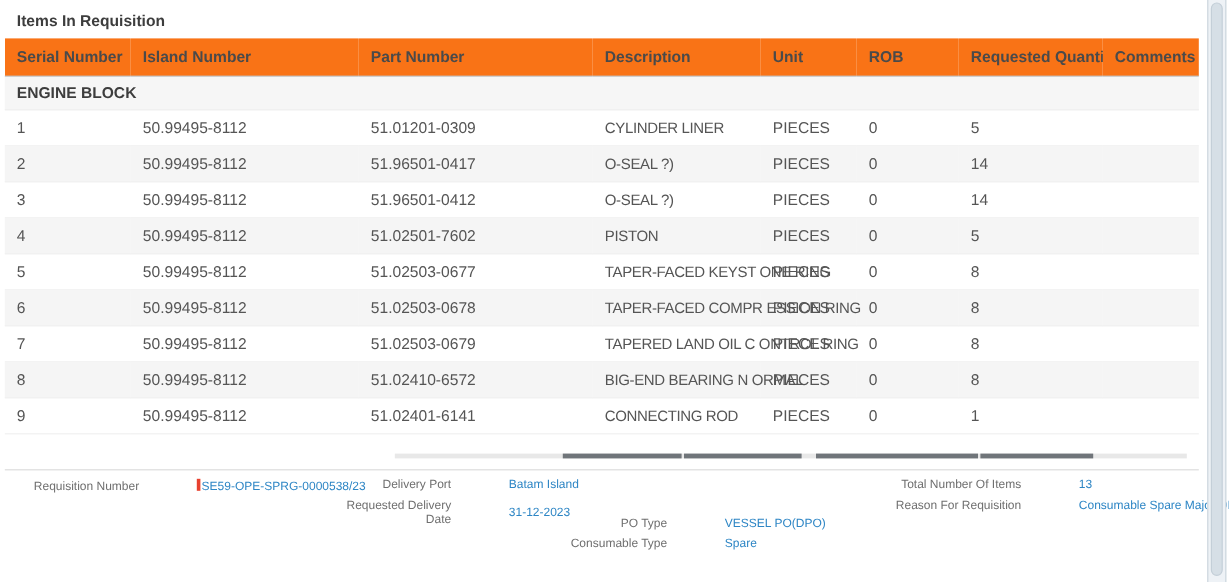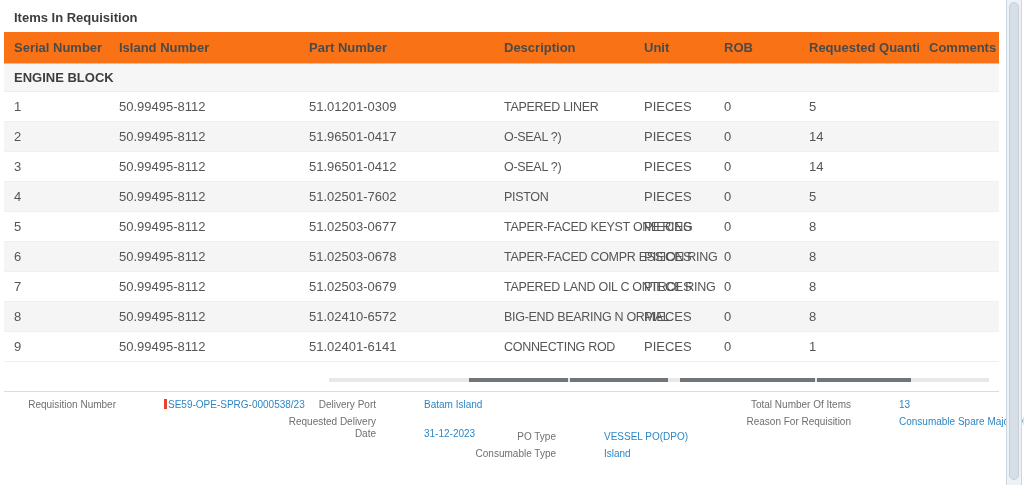--- a/index.html
+++ b/index.html
@@ -30,21 +30,21 @@
   td.c-description { font-size:12.5px; letter-spacing:-0.3px; line-height:12px; white-space:pre; }
 
   
   .hbar { position:relative; margin:16px 0 0 325px; width:660px; height:4px; background:#e8e8e8; }
   .hbar .seg { position:absolute; top:0; height:4px; background:#70757a; }
 
   
   .footer { display:flex; margin-top:9px; border-top:1px solid #dcdcdc; padding-top:7px; font-size:10px; }
   .f-col { flex:none; }
   .f-col-0 { width:280px; } .f-col-1 { width:182px; } .f-col-2 { width:230px;margin-top:32px; } .f-col-3 { width:293px; }
-  .f-row { display:flex; align-items:flex-end; margin-bottom:5px; }
+  .f-row { display:flex; align-items:center; margin-bottom:5px; }
   .f-label { flex:none; text-align:right; color:#6f6f6f; white-space:pre-line; line-height:12px; }
   .f-col-0 .f-label { width:112px; } .f-col-1 .f-label { width:92px; }
   .f-col-2 .f-label { width:90px; }  .f-col-3 .f-label { width:155px; }
   .f-value { margin-left:8px; color:#2e86c5; font-weight:normal; line-height:12px; white-space:nowrap;padding-left:40px; }
   .marker { display:inline-block; width:3px; height:10px; background:#e8412f; margin-right:1px; vertical-align:-1px; }
 
   
   .vscroll {
     position:absolute; top:0; right:2px; width:16px; height:485px;
     background:#eef2f6; border-left:1px solid #ccd6de; border-right:1px solid #ccd6de;
@@ -88,21 +88,21 @@
       <tbody id="group-body">
           <tr class="group-row">
             <td colspan="8">ENGINE BLOCK</td>
           </tr>
         </tbody>
       <tbody id="rows-body" class="data-rows">
           <tr>
             <td class="c-serial">1</td>
             <td class="c-drawing">50.99495-8112</td>
             <td class="c-part">51.01201-0309</td>
-            <td class="c-description">TAPERED LINER</td>
+            <td class="c-description">CYLINDER LINER</td>
             <td class="c-unit">PIECES</td>
             <td class="c-rob">0</td>
             <td class="c-requested_quantity">5</td>
             <td class="c-comments"></td>
           </tr>
           <tr>
             <td class="c-serial">2</td>
             <td class="c-drawing">50.99495-8112</td>
             <td class="c-part">51.96501-0417</td>
             <td class="c-description">O-SEAL ?)</td>
@@ -213,21 +213,21 @@
             <div class="f-value">31-12-2023</div>
           </div>
         </div>
         <div class="f-col f-col-2">
           <div class="f-row">
             <div class="f-label">PO Type</div>
             <div class="f-value">VESSEL PO(DPO)</div>
           </div>
           <div class="f-row">
             <div class="f-label">Consumable Type</div>
-            <div class="f-value">Island</div>
+            <div class="f-value">Spare</div>
           </div>
         </div>
         <div class="f-col f-col-3">
           <div class="f-row">
             <div class="f-label">Total Number Of Items</div>
             <div class="f-value">13</div>
           </div>
           <div class="f-row">
             <div class="f-label">Reason For Requisition</div>
             <div class="f-value">Consumable Spare Major OH</div>

